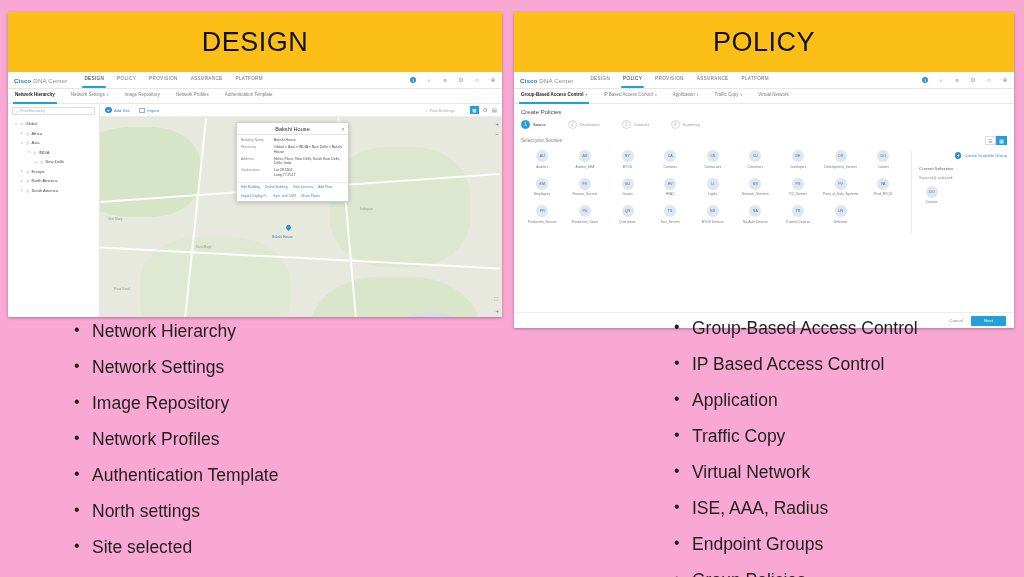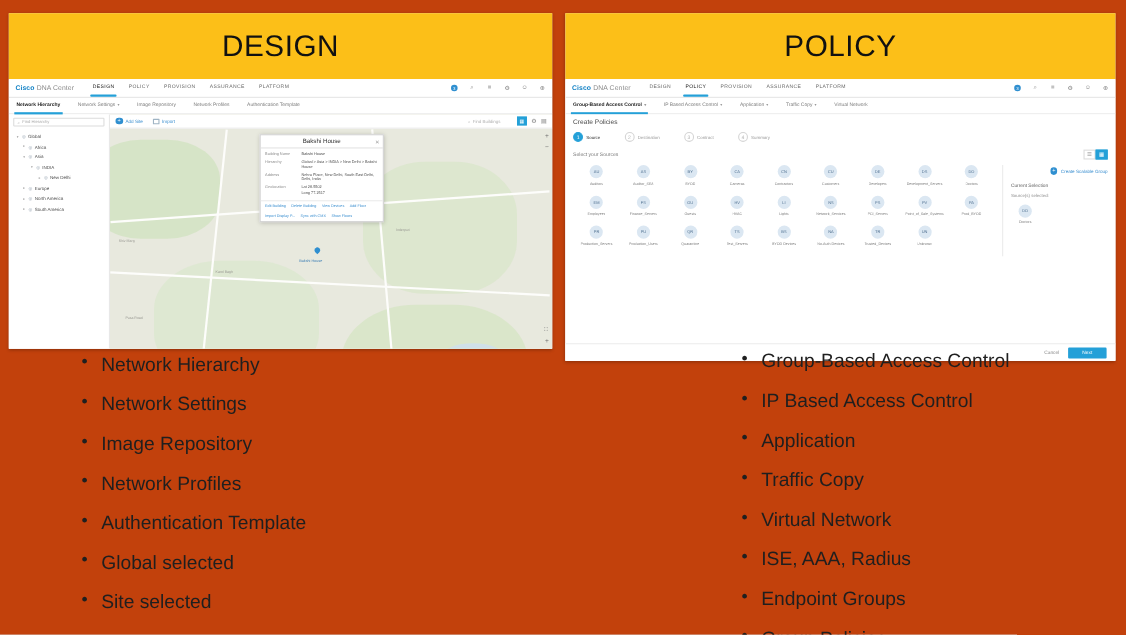--- a/index.html
+++ b/index.html
@@ -2,21 +2,21 @@
 <html><head>
 <meta charset="utf-8">
 <style>
   * { box-sizing: border-box; margin: 0; padding: 0; }
   html, body {
     width: 1024px; height: 577px;
     background: #d9d9d9;
     font-family: "Liberation Sans", sans-serif;
     overflow: hidden;
   }
-  .slide { position: relative; width: 1024px; height: 577px; background: #c2410c; }
+  .slide { position: relative; width: 1024px; height: 577px; background: #f9a8d4; }
 
   
   .panel { position: absolute; background: #fff; box-shadow: 0 1px 3px rgba(0,0,0,.3); }
   #panel-design { left: 8px;   top: 12px; width: 494px; height: 305px; }
   #panel-policy { left: 514px; top: 12px; width: 500px; height: 316px; }
 
   .banner {
     background: #fcbf18; color: #111;
     display: flex; align-items: center; justify-content: center;
     font-size: 27px; letter-spacing: .5px;
@@ -533,21 +533,21 @@
     </div>
   </div>
 
   <div class="bullets" id="bullets-design">
     <ul id="ul-design">
         <li>Network Hierarchy</li>
         <li>Network Settings</li>
         <li>Image Repository</li>
         <li>Network Profiles</li>
         <li>Authentication Template</li>
-        <li>Global selected</li>
+        <li>North settings</li>
         <li>Site selected</li>
       </ul>
   </div>
   <div class="bullets" id="bullets-policy">
     <ul id="ul-policy">
         <li>Group-Based Access Control</li>
         <li>IP Based Access Control</li>
         <li>Application</li>
         <li>Traffic Copy</li>
         <li>Virtual Network</li>

